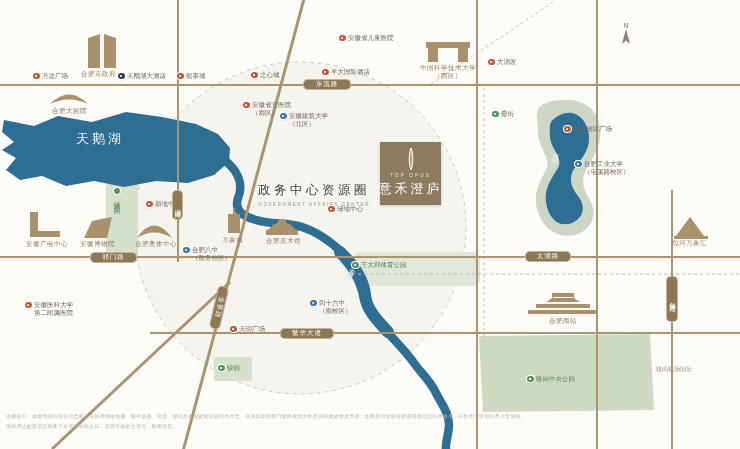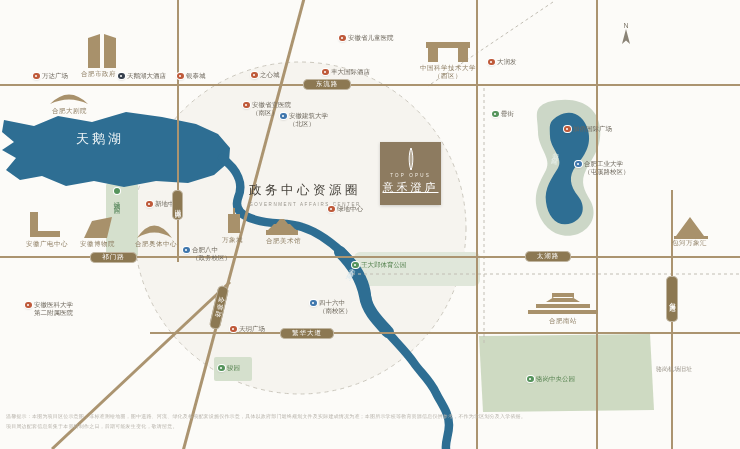--- a/index.html
+++ b/index.html
@@ -37,31 +37,31 @@
   .river-name{left:349px;top:263px;font-size:6.5px;letter-spacing:2px;color:#dce9ef;
       transform:rotate(24deg);}
   .baohe-name{left:552px;top:147px;font-size:6.5px;letter-spacing:2px;color:#e4ede6;
       transform:rotate(14deg);}
   .lvzhou{position:absolute;left:112px;top:188px;z-index:3;display:flex;flex-direction:column;
       align-items:center;gap:2px;color:#5c8a60;font-size:6.5px;letter-spacing:2px;}
   .lvzhou .dot{width:6px;height:6px;border-radius:50%;background:#55945c;
       box-shadow:0 0 0 1px #fff;}
 
   
-  .title{position:absolute;left:240px;top:182px;width:130px;z-index:2;text-align:center;}
+  .title{position:absolute;left:240px;top:182px;width:130px;z-index:2;text-align:right;}
   .title .zh{font-family:"Liberation Serif",serif;font-size:12.5px;letter-spacing:3.5px;
       color:#45413a;white-space:nowrap;}
   .title .en{margin-top:3px;font-size:4.5px;letter-spacing:1.6px;color:#97938a;white-space:nowrap;}
 
   
   .logo{position:absolute;left:380px;top:142px;width:61px;height:63px;z-index:5;
       background:#8d7b60;display:flex;flex-direction:column;align-items:center;
       justify-content:flex-start;padding-top:5px;box-shadow:0 1px 3px rgba(0,0,0,.18);}
   .logo .en{color:#f4efe6;font-size:4.5px;letter-spacing:2.2px;margin-top:2px;white-space:nowrap;}
-  .logo .zh{color:#fff;font-size:11px;letter-spacing:3px;margin-top:2px;white-space:nowrap;text-decoration:underline;}
+  .logo .zh{color:#fff;font-size:13px;letter-spacing:3px;margin-top:2px;white-space:nowrap;}
 
   
   .compass{position:absolute;left:617px;top:22px;z-index:3;width:18px;text-align:center;
       color:#7d7668;font-size:7px;}
 
   .plain{position:absolute;z-index:3;font-size:6px;color:#9a948a;white-space:pre-line;}
 
   .disc{position:absolute;left:6px;z-index:6;font-size:5px;color:#b7b3ab;
       letter-spacing:.2px;width:700px;line-height:1.5;}
 </style>

